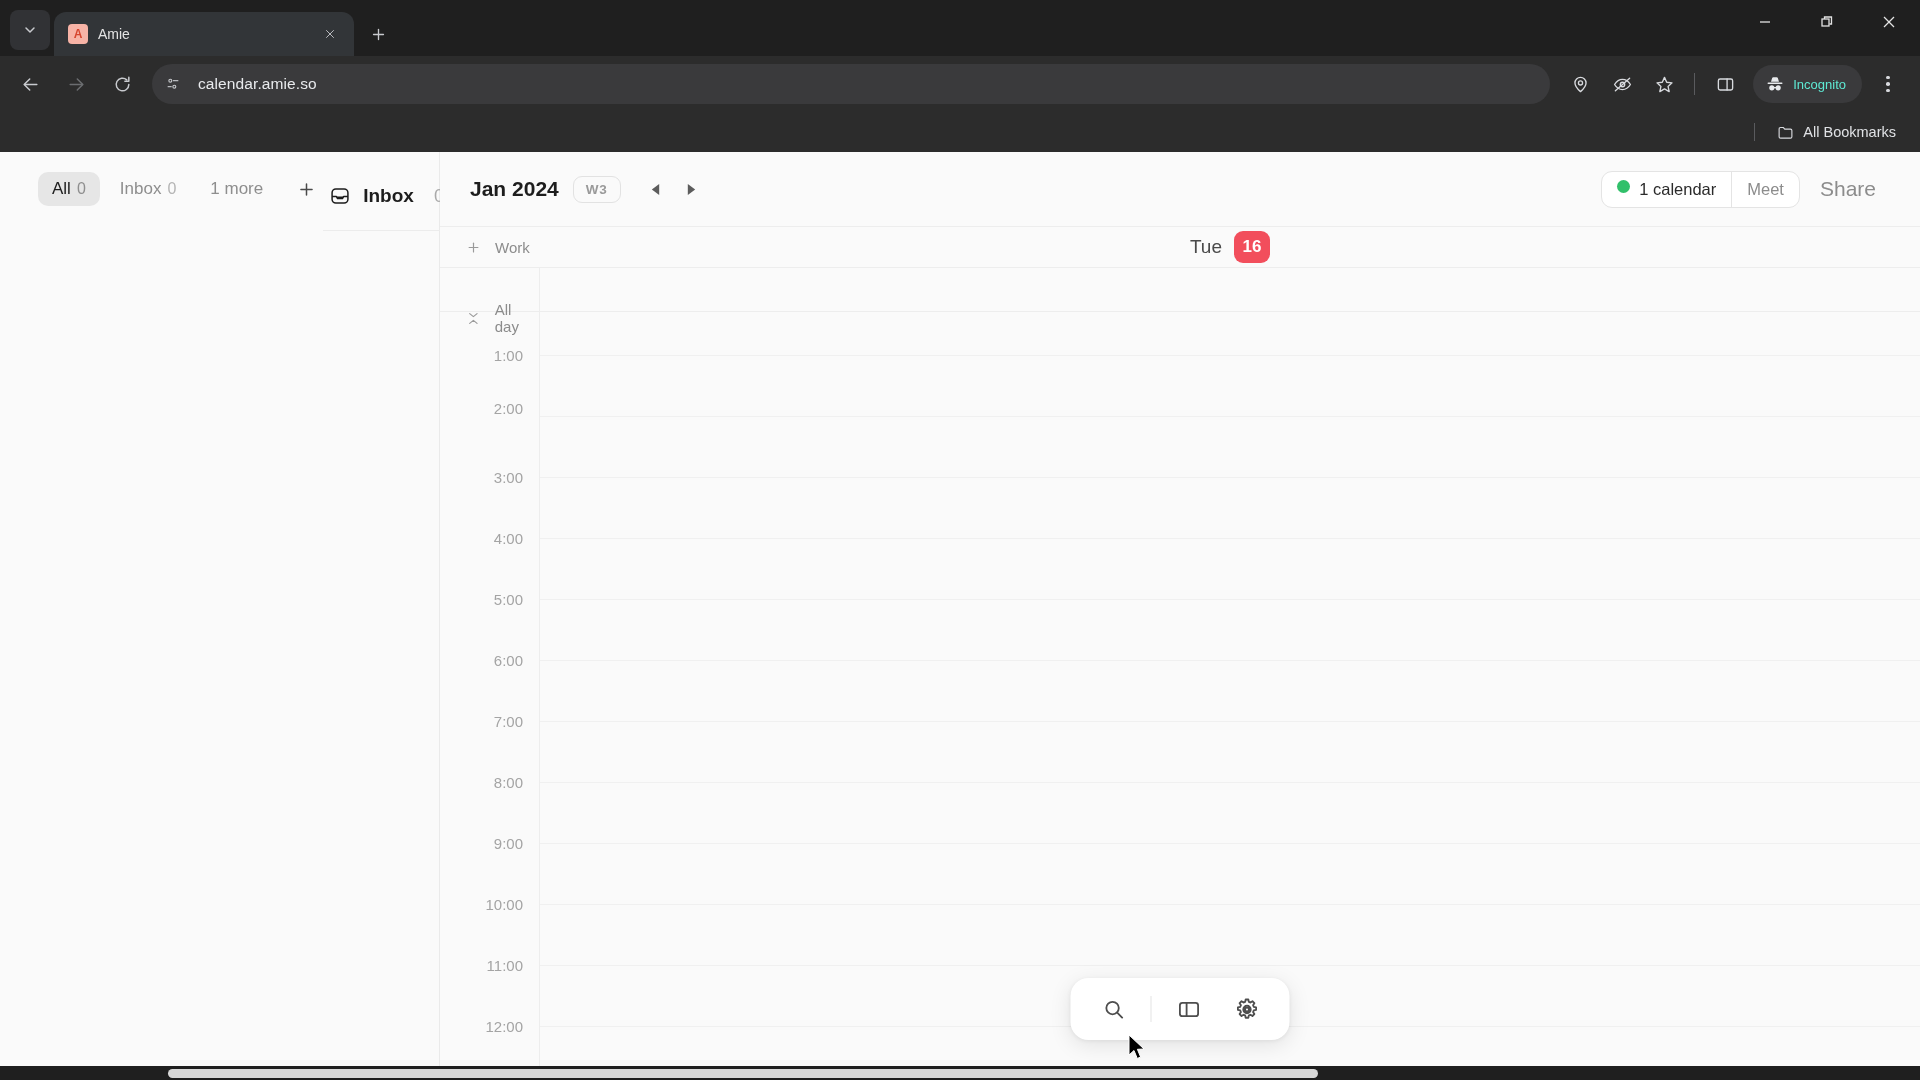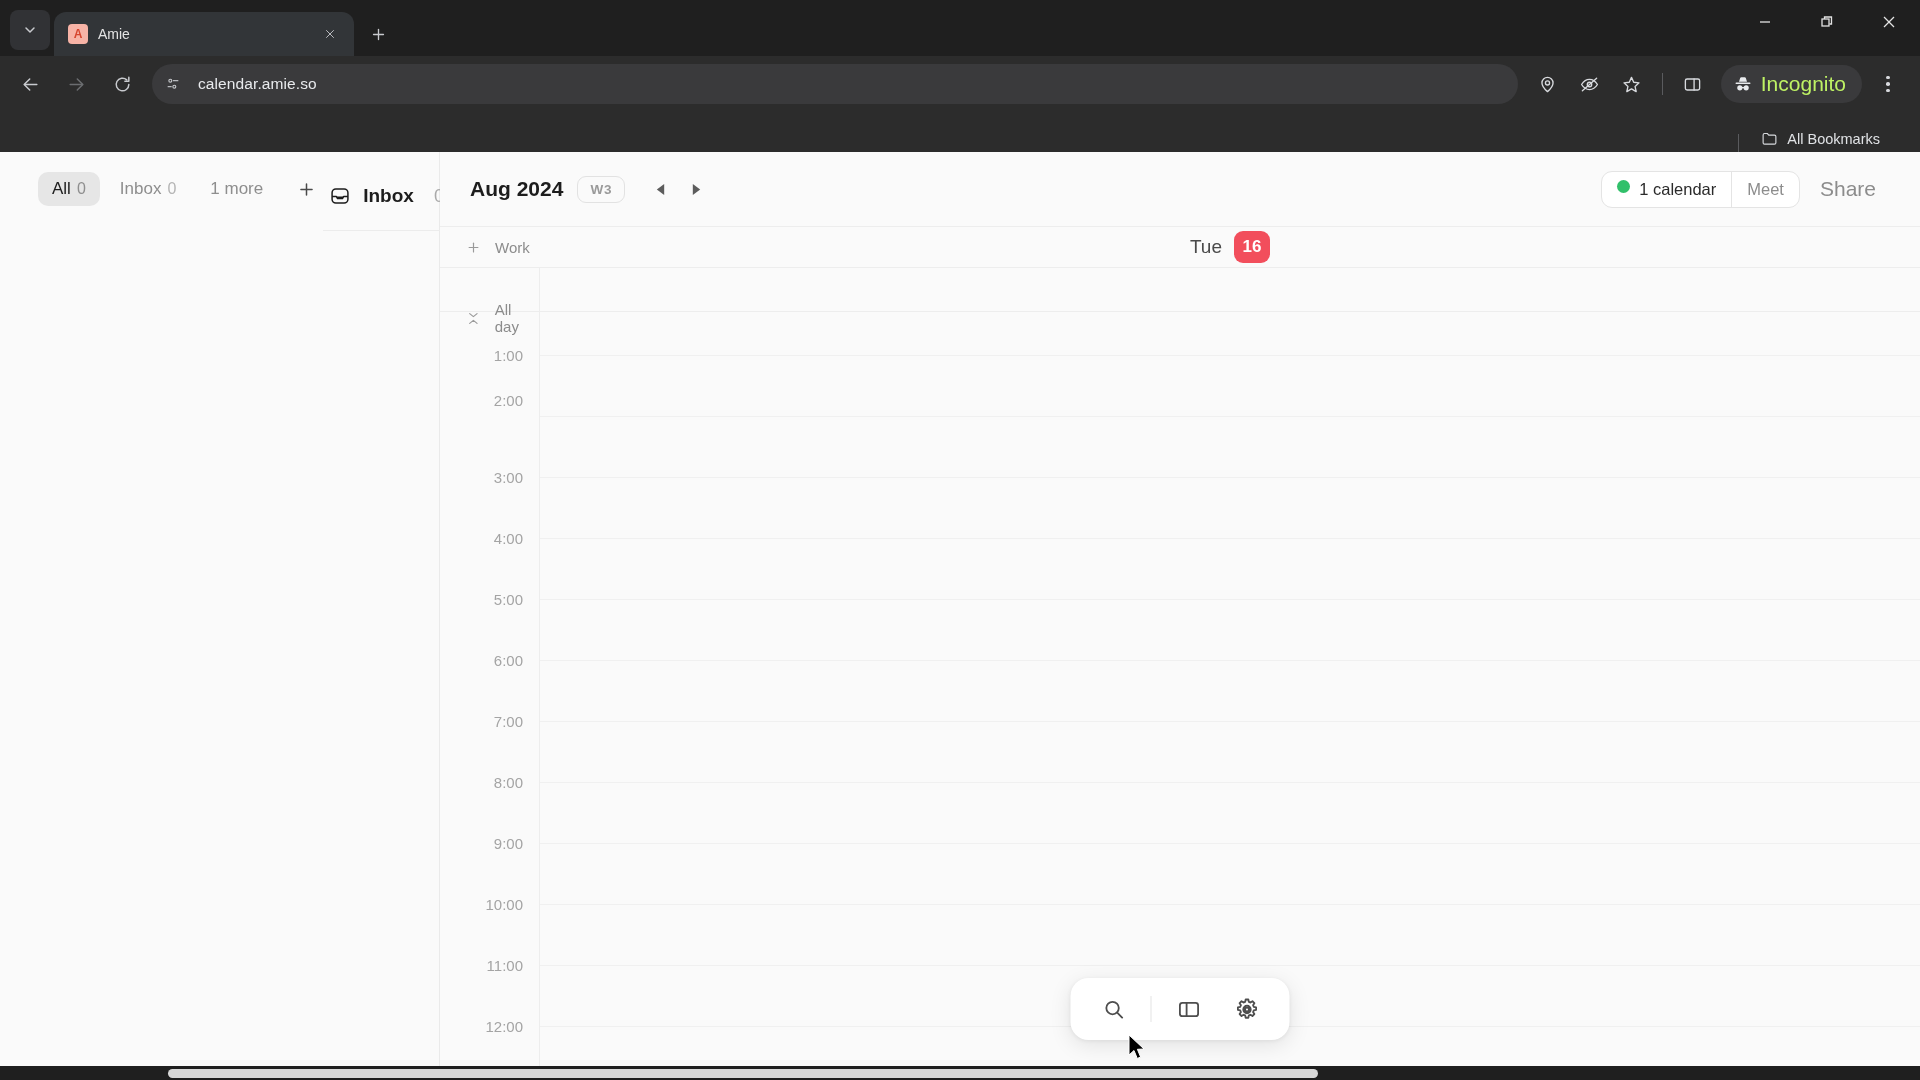--- a/index.html
+++ b/index.html
@@ -142,35 +142,35 @@
     height: 38px;
     background: #3a3a3c;
     border-radius: 19px;
     display: flex; align-items: center;
     gap: 8px;
     padding: 0 16px 0 12px;
     margin-left: 6px;
     cursor: pointer;
   }
   .incognito-pill svg { width: 20px; height: 20px; fill: #e8eaed; }
-  .incognito-pill span { color: #bef264; font-size: 21px; }
+  .incognito-pill span { color: #5eead4; font-size: 13px; }
 
   .menu-dots {
     width: 40px; height: 40px; margin-left: 4px;
     display: flex; flex-direction: column; align-items: center; justify-content: center;
     gap: 3px; border-radius: 50%; cursor: pointer;
   }
   .menu-dots i { width: 3.5px; height: 3.5px; border-radius: 50%; background: #d8dade; display: block; }
 
   
   .bookmarks {
     height: 40px;
     background: #2c2c2c;
-    display: flex; align-items: flex-end; justify-content: flex-end;
-    padding-right: 32px;
+    display: flex; align-items: center; justify-content: flex-end;
+    padding-right: 16px;
     flex: 0 0 40px;
   }
   .bm-sep { width: 1px; height: 18px; background: #5a5b5e; margin-right: 14px; }
   .bm-item { display: flex; align-items: center; gap: 9px; cursor: pointer; padding: 5px 8px; border-radius: 6px; }
   .bm-item svg { width: 17px; height: 17px; fill: none; stroke: #d8dade; stroke-width: 1.6; }
   .bm-item span { color: #e0e2e5; font-size: 14.5px; }
 
   
   .page {
     flex: 1;
@@ -633,21 +633,21 @@
               <i></i>
               <i></i>
             </span>
         </div>
       </div>
     </div>
 
     <div class="calendar">
 
       <div class="cal-header">
-        <span class="cal-month">Aug 2024</span>
+        <span class="cal-month">Jan 2024</span>
         <span class="week-badge">W3</span>
         <span class="nav-arrows">
           <span class="arrow-btn">
             <svg viewBox="0 0 12 14">
                 <polygon points="10,1 10,13 2,7"></polygon>
               </svg>
           </span>
           <span class="arrow-btn">
             <svg viewBox="0 0 12 14">
                 <polygon points="2,1 2,13 10,7"></polygon>
@@ -689,21 +689,21 @@
       </div>
 
       <div class="day-header">
         <span class="day-name">Tue</span>
         <span class="day-badge" id="dayBadge" style="background: rgb(242, 78, 92);">16</span>
       </div>
 
       <div class="grid-wrap">
         <div class="time-col" id="timeCol">
             <div class="time-label" style="top: 43px;">1:00</div>
-            <div class="time-label" style="top: 88px;">2:00</div>
+            <div class="time-label" style="top: 96px;">2:00</div>
             <div class="time-label" style="top: 165px;">3:00</div>
             <div class="time-label" style="top: 226px;">4:00</div>
             <div class="time-label" style="top: 287px;">5:00</div>
             <div class="time-label" style="top: 348px;">6:00</div>
             <div class="time-label" style="top: 409px;">7:00</div>
             <div class="time-label" style="top: 470px;">8:00</div>
             <div class="time-label" style="top: 531px;">9:00</div>
             <div class="time-label" style="top: 592px;">10:00</div>
             <div class="time-label" style="top: 653px;">11:00</div>
             <div class="time-label" style="top: 714px;">12:00</div>

